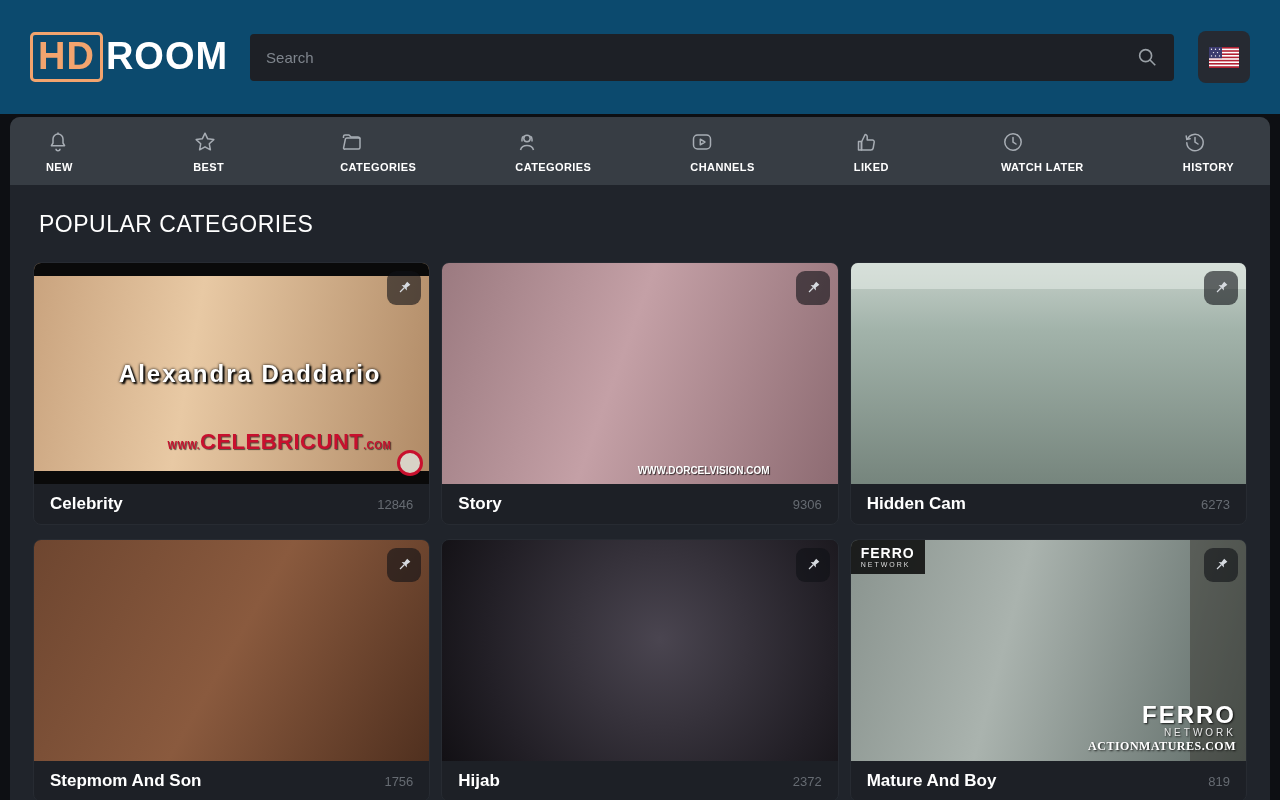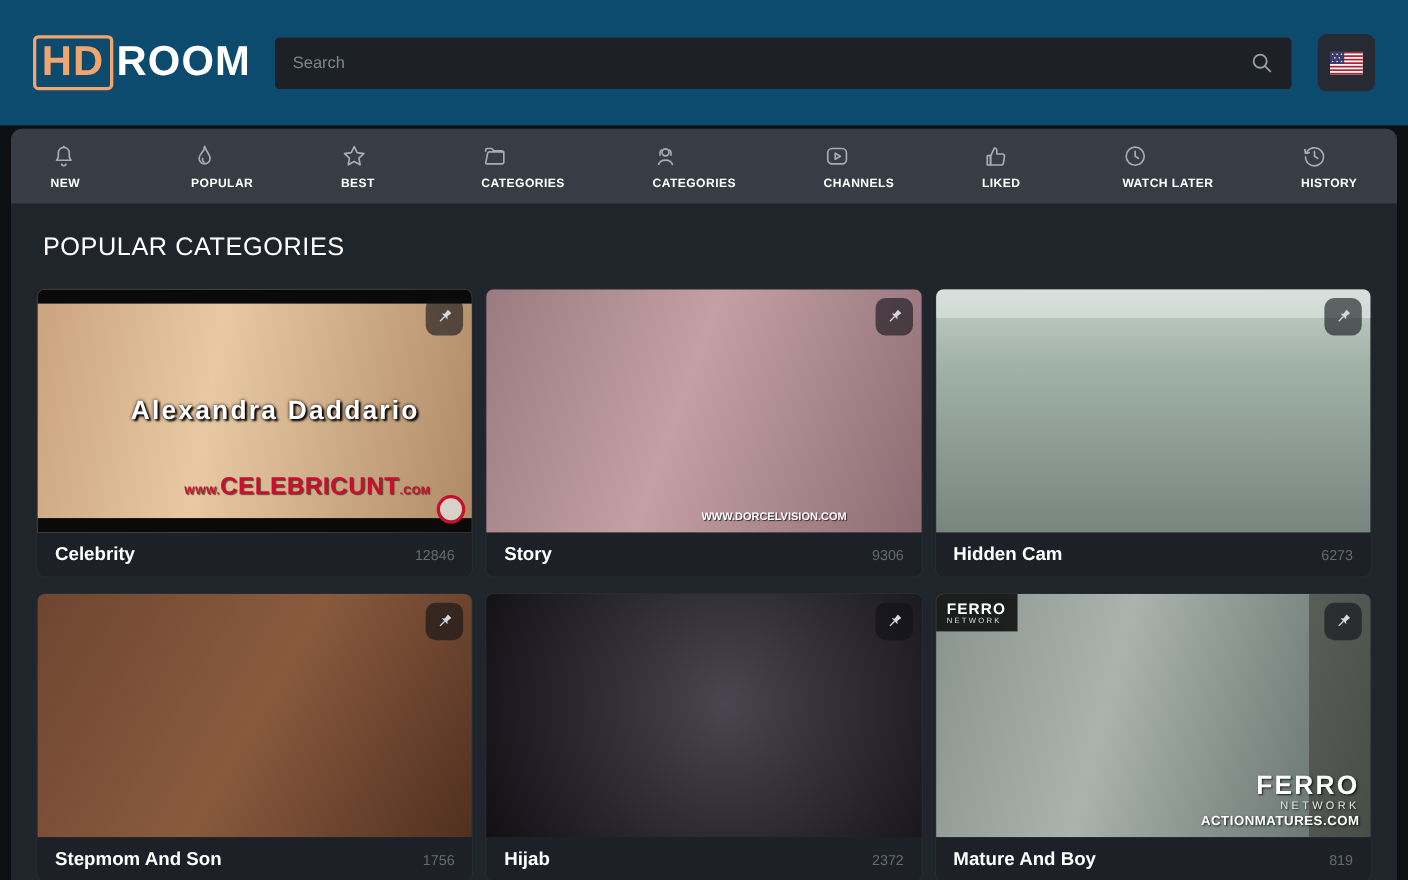--- a/index.html
+++ b/index.html
@@ -200,21 +200,21 @@
   .ferro-badge .l2 { font-size: 7px; letter-spacing: 2px; color: #dcdcdc; }
   .wm-ferro {
     position: absolute; bottom: 6px; right: 10px;
     text-align: right;
     color: #fff;
     text-shadow: 1px 1px 2px rgba(0,0,0,.8);
     z-index: 2;
   }
   .wm-ferro .l1 { font-size: 24px; font-weight: bold; letter-spacing: 2px; line-height: 1; }
   .wm-ferro .l2 { font-size: 10px; letter-spacing: 3px; color: #e8e8e8; line-height: 1.2; }
-  .wm-ferro .l3 { font-size: 12px; font-weight: bold; letter-spacing: .5px; line-height: 1.3; }
+  .wm-ferro .l3 { font-size: 12px; font-weight: bold; letter-spacing: .5px; line-height: 1.3; font-family: Liberation Serif, serif; }
 </style>
 </head>
 <body>
 
 <div class="header">
   <div class="logo">
     <span class="logo-hd">HD</span>
     <span class="logo-room">ROOM</span>
   </div>
   <div class="search-bar">
@@ -259,27 +259,20 @@
 
     <div class="nav-item">
       <svg width="24" height="24" viewBox="0 0 24 24" fill="none" stroke="#a7adb4" stroke-width="1.5" stroke-linejoin="round">
         <path d="M12 4a5 5 0 0 1 5 5v4l1.6 2.7H5.4L7 13V9a5 5 0 0 1 5-5z"></path>
         <path d="M10 18.7a2 2 0 0 0 4 0"></path>
         <line x1="12" y1="2.4" x2="12" y2="4"></line>
       </svg>
       <span class="nav-label">NEW</span>
     </div>
 
-    <div class="nav-item">
-      <svg width="24" height="24" viewBox="0 0 24 24" fill="none" stroke="#a7adb4" stroke-width="1.5" stroke-linejoin="round">
-        <path d="M12 3c.6 4.5-5 6.5-5 11a5 5 0 0 0 10 0c0-3.5-3.2-5.5-5-11z"></path>
-        <path d="M10.5 13.5c-.8 1.4-.6 3.4 1.5 4.3"></path>
-      </svg>
-      <span class="nav-label">POPULAR</span>
-    </div>
 
     <div class="nav-item">
       <svg width="24" height="24" viewBox="0 0 24 24" fill="none" stroke="#a7adb4" stroke-width="1.5" stroke-linejoin="round">
         <path d="M12 3.2l2.7 5.6 6.1.8-4.5 4.2 1.1 6-5.4-3-5.4 3 1.1-6L3.2 9.6l6.1-.8z"></path>
       </svg>
       <span class="nav-label">BEST</span>
     </div>
 
     <div class="nav-item">
       <svg width="24" height="24" viewBox="0 0 24 24" fill="none" stroke="#a7adb4" stroke-width="1.5" stroke-linejoin="round">

